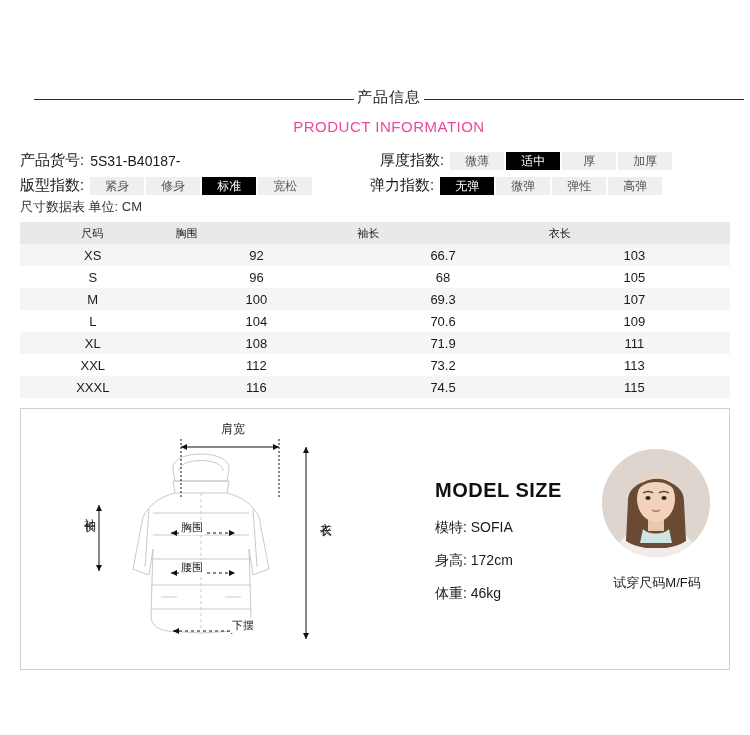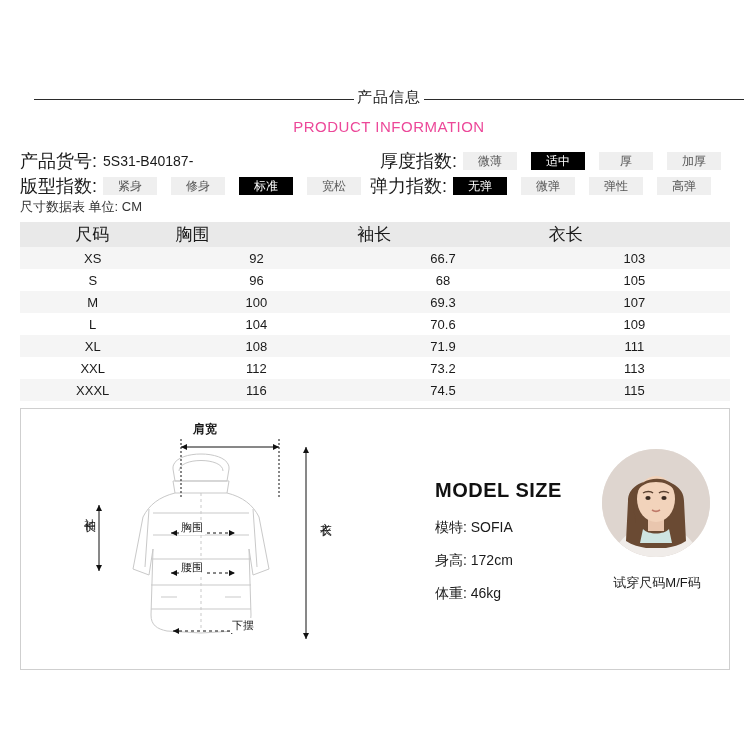--- a/index.html
+++ b/index.html
@@ -69,41 +69,41 @@
     align-items: center;
     height: 25px;
   }
   .spec-col {
     display: flex;
     align-items: center;
   }
   .spec-col.left { width: 360px; }
   .spec-col.right { width: 350px; }
   .spec-label {
-    font-size: 18px;
+    font-size: 15px;
     color: #1a1a1a;
     white-space: nowrap;
     margin-right: 6px;
   }
   .spec-value {
     font-size: 14px;
     color: #1a1a1a;
   }
   .chips {
     display: flex;
   }
   .chip {
     width: 54px;
     height: 18px;
     line-height: 18px;
     text-align: center;
     font-size: 12px;
     color: #555555;
     background: #efefef;
-    margin-right: 14px;
+    margin-right: 2px;
   }
   .chip.active {
     background: #000000;
     color: #ffffff;
   }
   .note {
     position: absolute;
     left: 20px;
     top: 198px;
     font-size: 13px;
@@ -125,21 +125,21 @@
     font-weight: normal;
     text-align: center;
     color: #1a1a1a;
   }
   .size-table thead tr {
     background: #e9e9e9;
   }
   .size-table thead th {
     text-align: left;
     padding-left: 10px;
-    font-size: 17px;
+    font-size: 11px;
   }
   .size-table thead th.c0 { width: 150px; text-align: center; padding-left: 0; }
   .size-table tbody tr:nth-child(odd) { background: #f5f5f5; }
   .size-table tbody tr:nth-child(even) { background: #ffffff; }
   .size-table td.c0 { width: 150px; }
   .size-table td.c1 { width: 180px; }
   .size-table td.c2 { width: 190px; }
   .size-table td.c3 { width: 190px; }
   .size-table thead th.c1 { width: 180px; }
   .size-table thead th.c2 { width: 190px; }
@@ -392,21 +392,21 @@
           <path d="M152 222 L216 222" stroke-dasharray="3 3"></path>
           <path d="M152 222 l6 -3 v6 z" fill="#111111" stroke="none"></path>
           <path d="M216 222 l-6 -3 v6 z" fill="#111111" stroke="none"></path>
 
           <path d="M78 96 L78 162"></path>
           <path d="M78 96 l-3 6 h6 z" fill="#111111" stroke="none"></path>
           <path d="M78 162 l-3 -6 h6 z" fill="#111111" stroke="none"></path>
         </g>
       </svg>
 
-      <div class="dim-label" style="left:172px; top:12px;font-weight:bold;">肩宽</div>
+      <div class="dim-label" style="left:200px; top:12px;">肩宽</div>
       <div class="dim-label vert" style="left:60px; top:100px;">袖长</div>
       <div class="dim-label vert" style="left:296px; top:104px;">衣长</div>
       <div class="tag" style="left:158px; top:111px;">胸围</div>
       <div class="tag" style="left:158px; top:151px;">腰围</div>
       <div class="tag" style="left:161px; top:209px;margin-left:48px;">下摆</div>
     </div>
 
     <div class="model-area">
       <div class="model-title">MODEL SIZE</div>
       <div class="model-line l1">模特: SOFIA</div>

